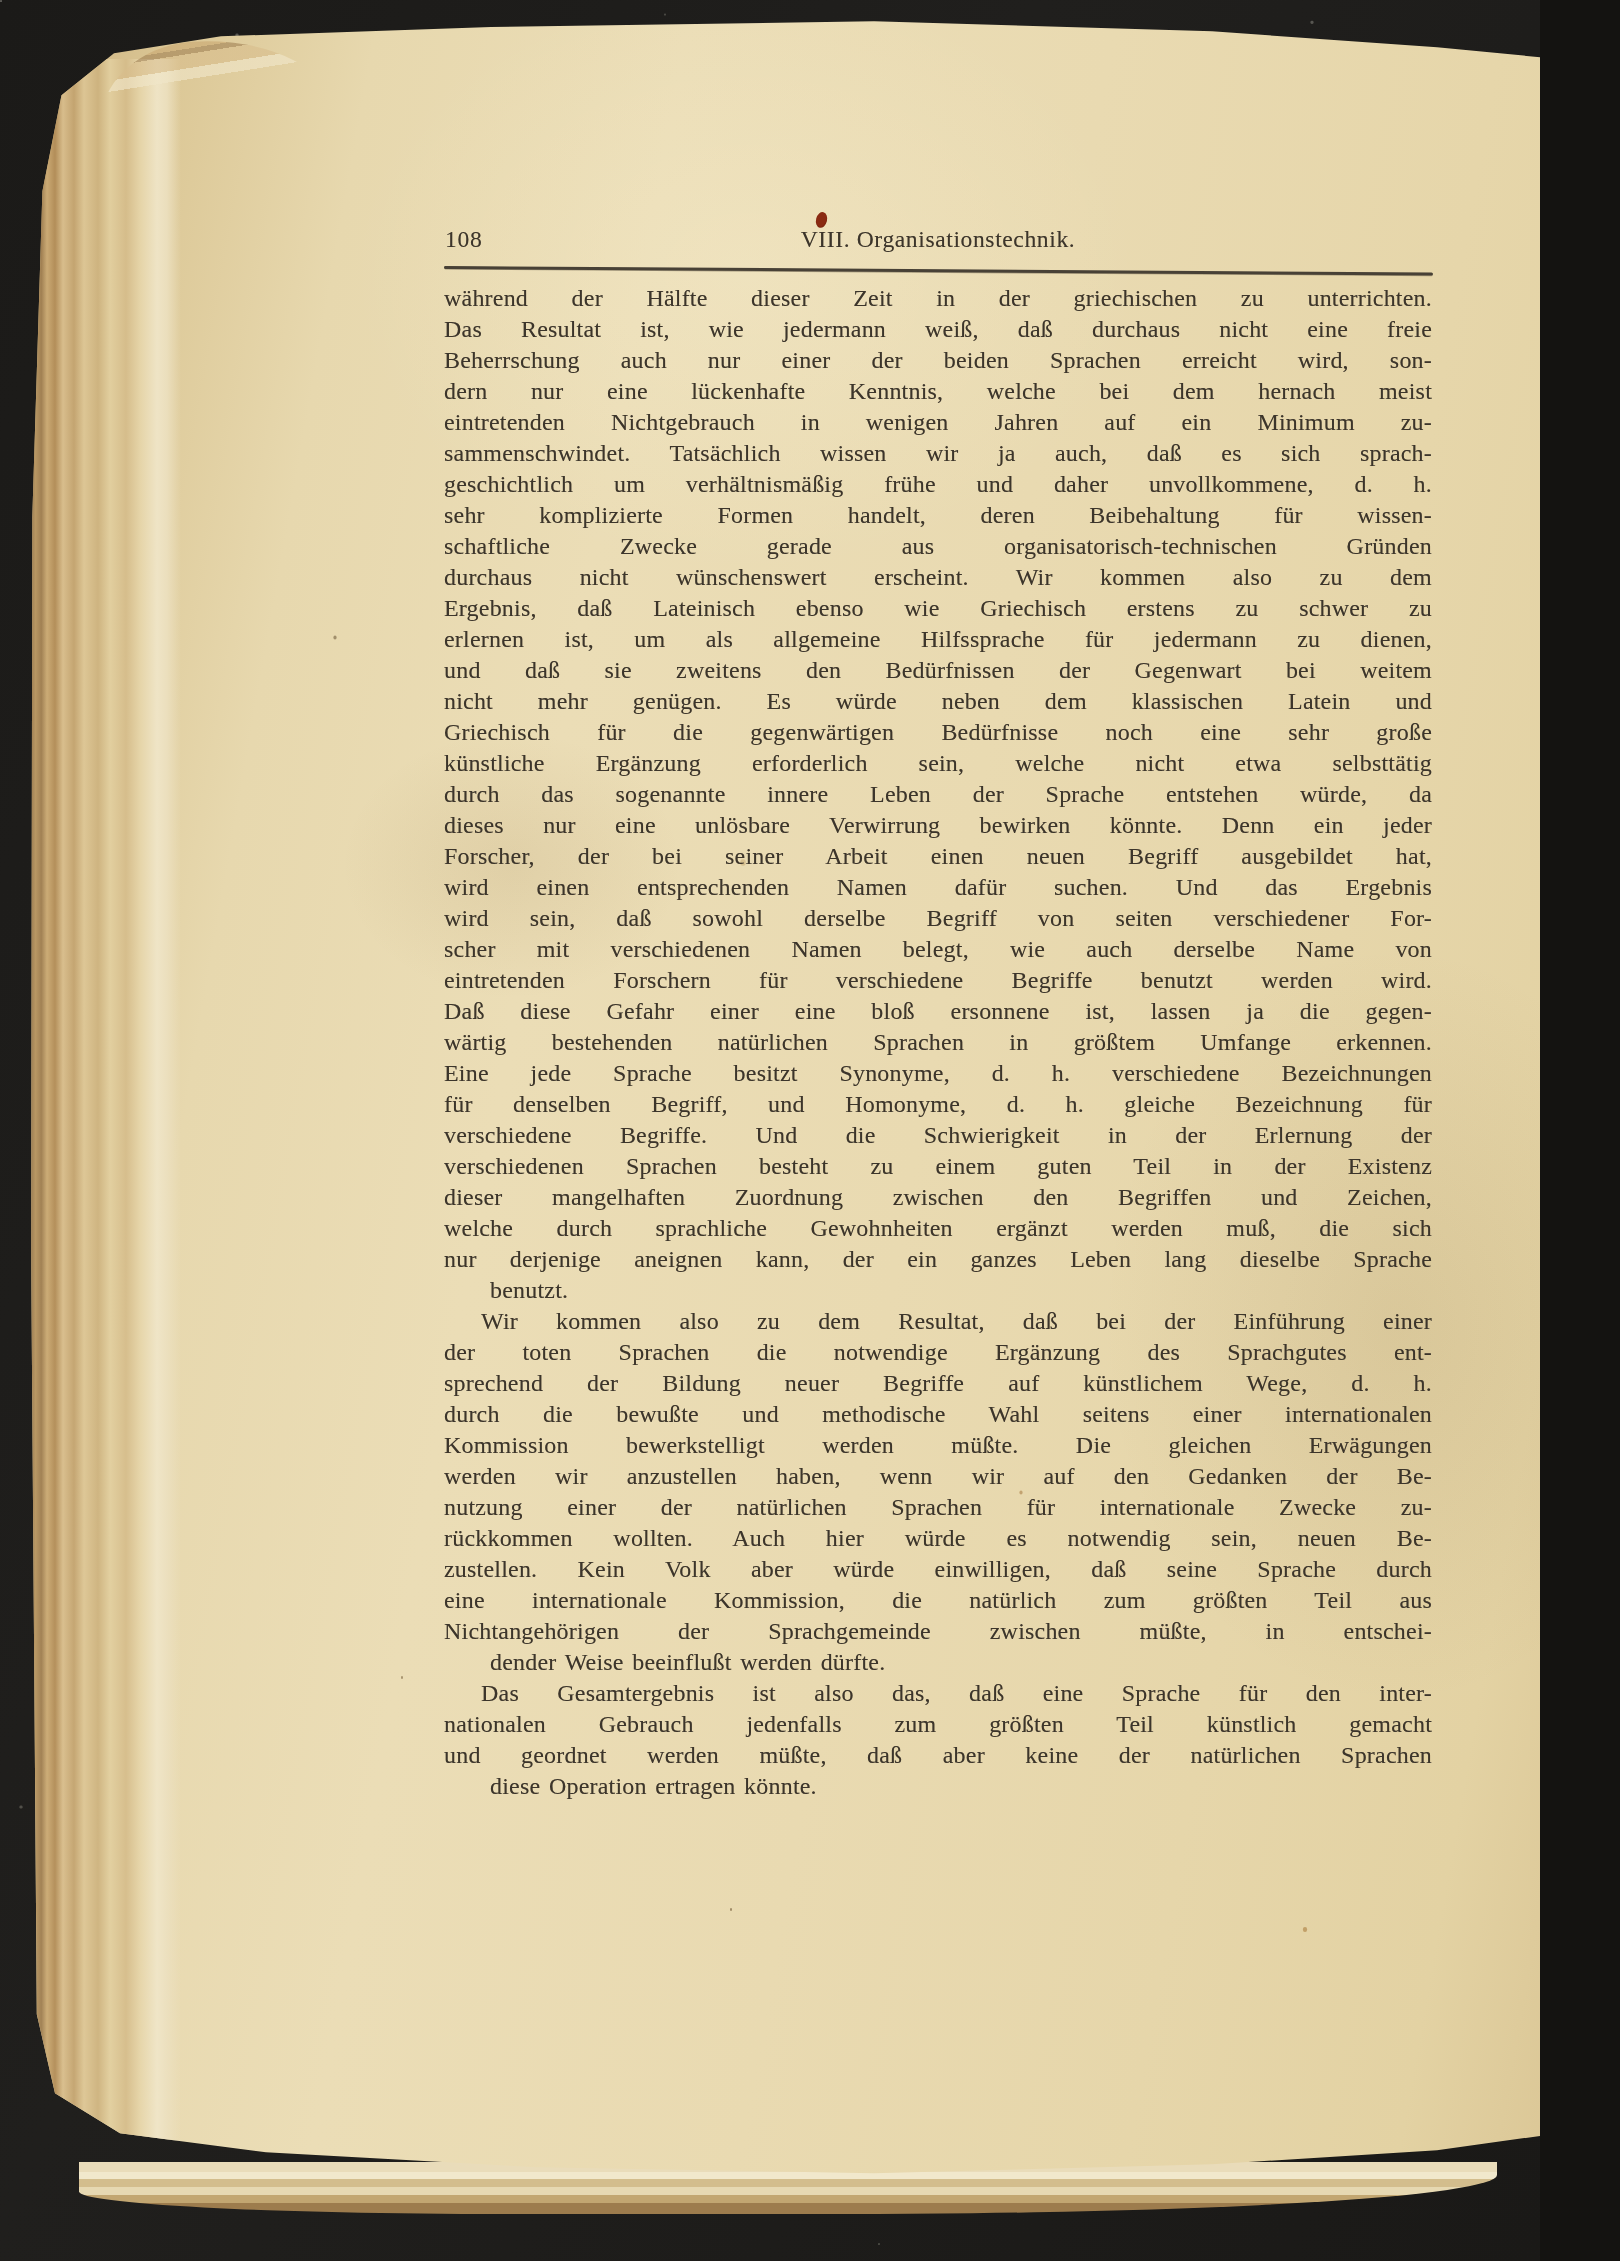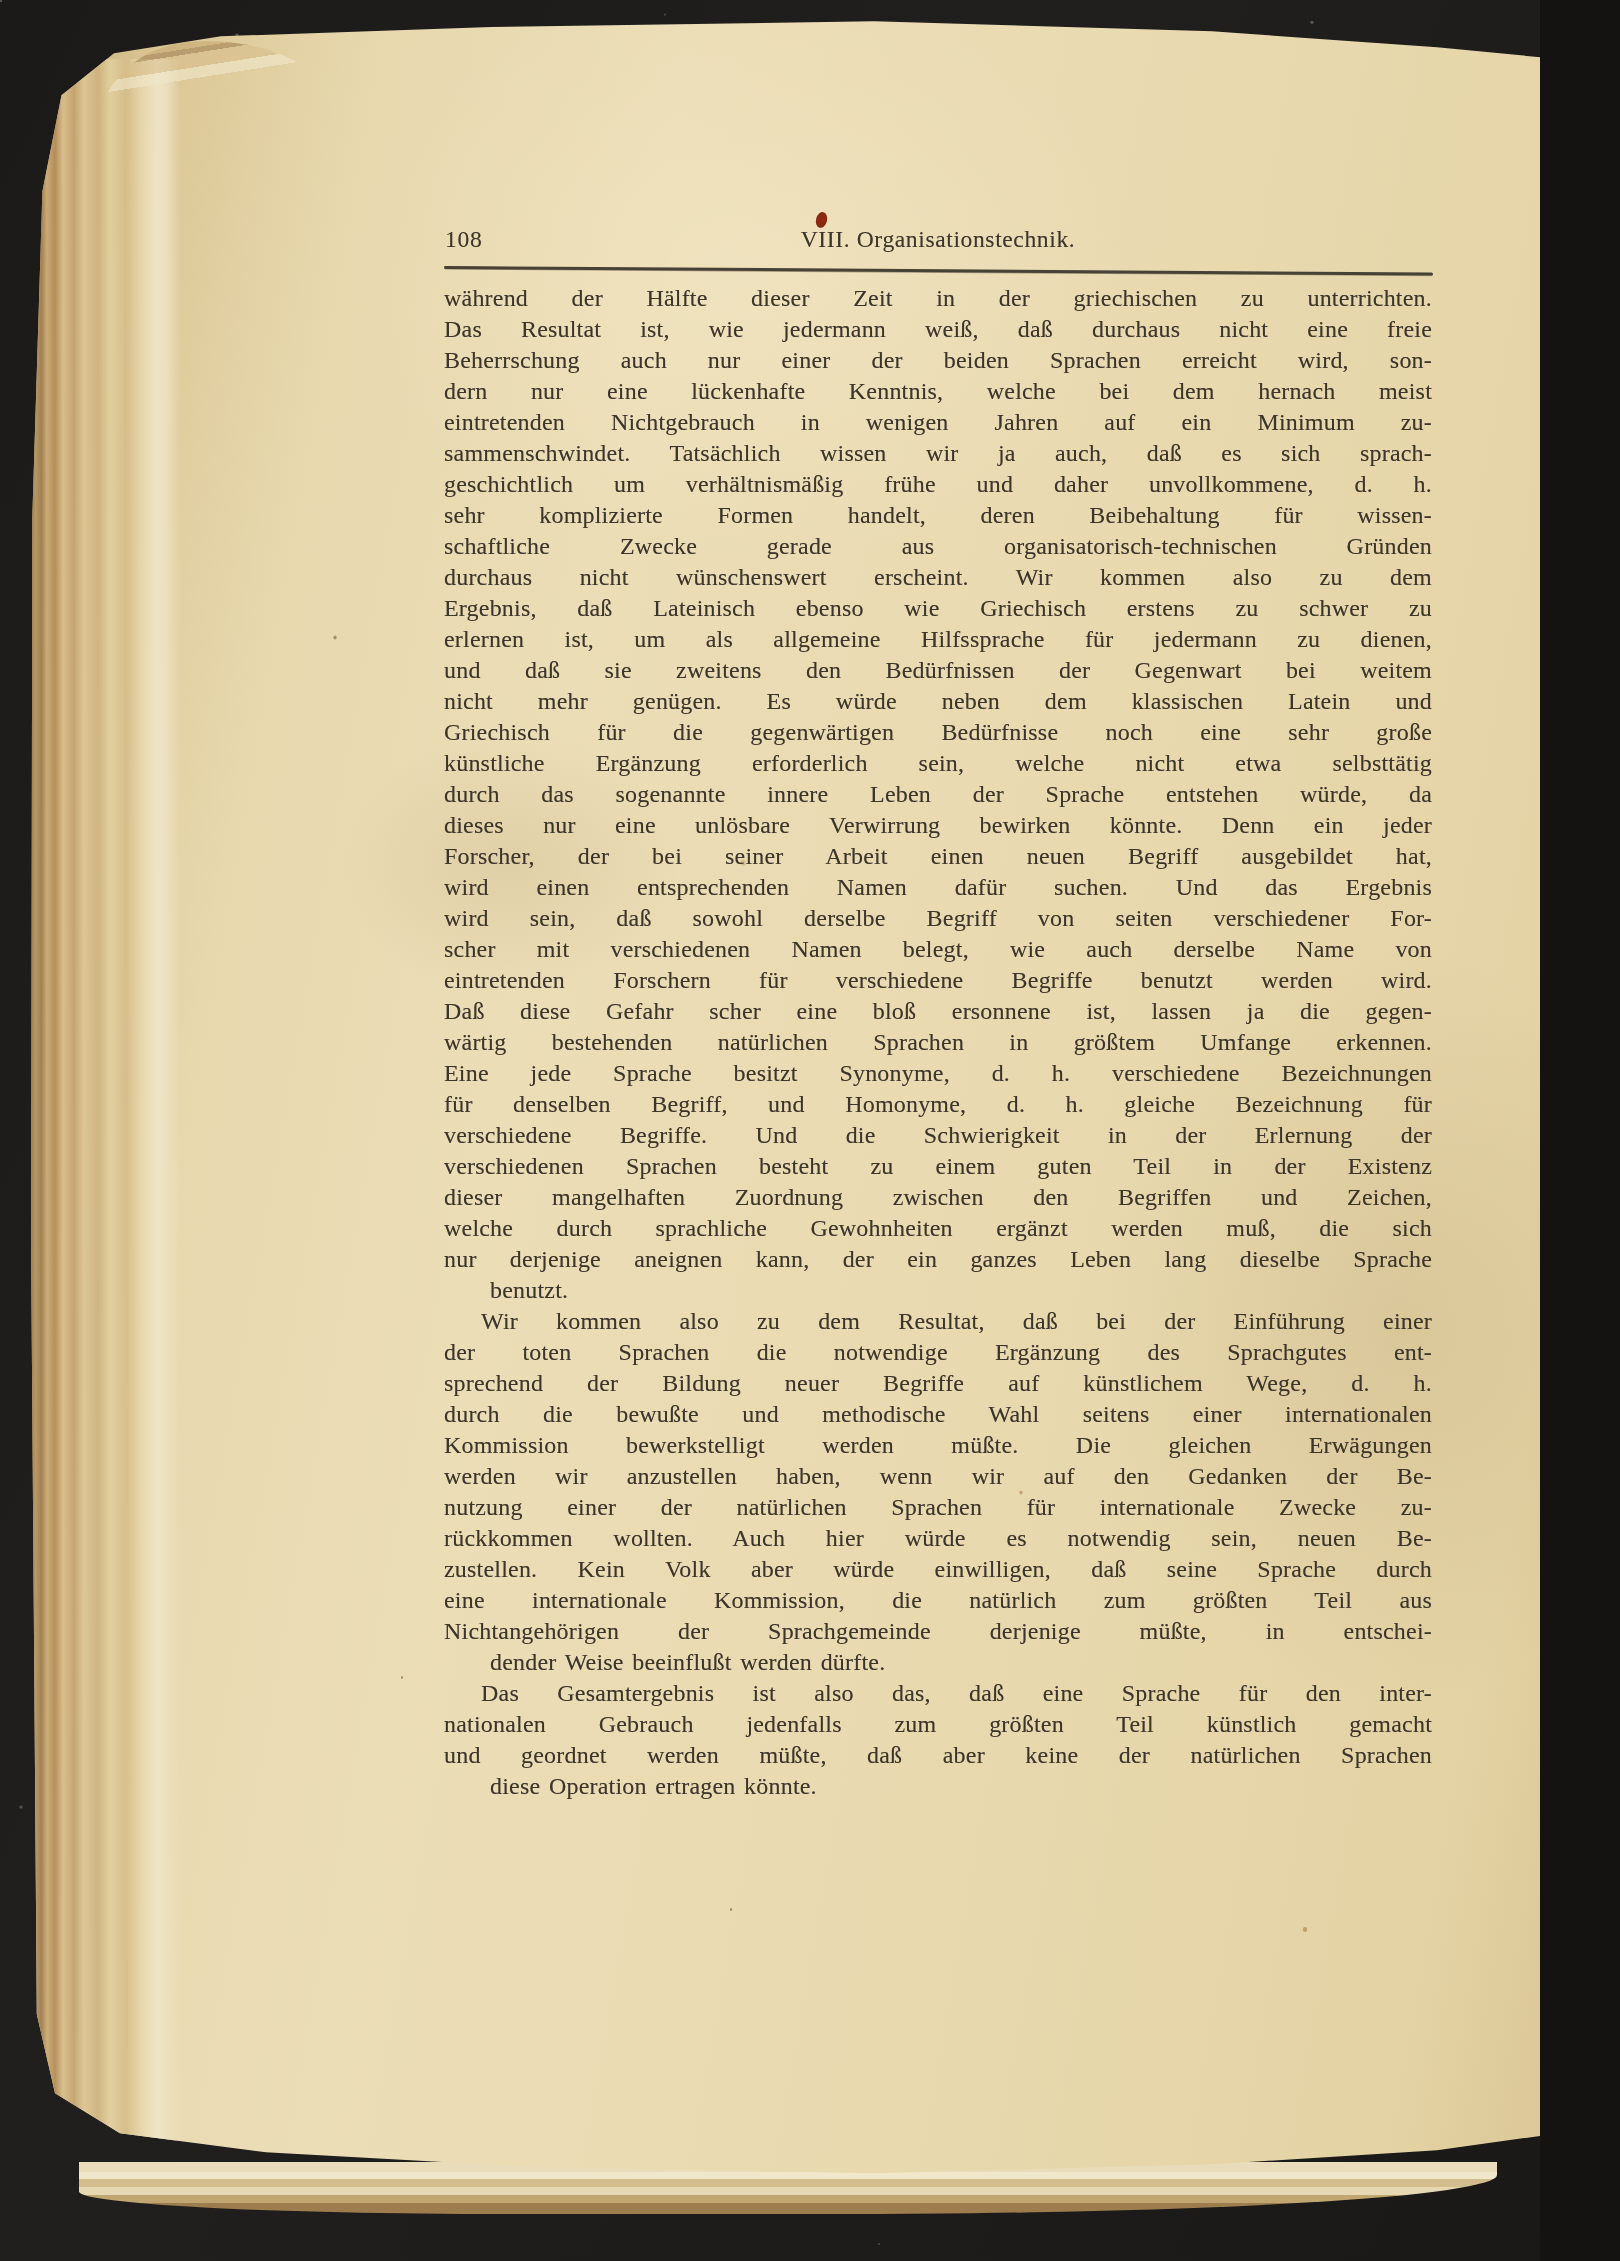--- a/index.html
+++ b/index.html
@@ -141,21 +141,21 @@
           <div class="line">nicht mehr genügen. Es würde neben dem klassischen Latein und</div>
           <div class="line">Griechisch für die gegenwärtigen Bedürfnisse noch eine sehr große</div>
           <div class="line">künstliche Ergänzung erforderlich sein, welche nicht etwa selbsttätig</div>
           <div class="line">durch das sogenannte innere Leben der Sprache entstehen würde, da</div>
           <div class="line">dieses nur eine unlösbare Verwirrung bewirken könnte. Denn ein jeder</div>
           <div class="line">Forscher, der bei seiner Arbeit einen neuen Begriff ausgebildet hat,</div>
           <div class="line">wird einen entsprechenden Namen dafür suchen. Und das Ergebnis</div>
           <div class="line">wird sein, daß sowohl derselbe Begriff von seiten verschiedener For-</div>
           <div class="line">scher mit verschiedenen Namen belegt, wie auch derselbe Name von</div>
           <div class="line">eintretenden Forschern für verschiedene Begriffe benutzt werden wird.</div>
-          <div class="line">Daß diese Gefahr scher eine bloß ersonnene ist, lassen ja die gegen-</div>
+          <div class="line">Daß diese Gefahr einer eine bloß ersonnene ist, lassen ja die gegen-</div>
           <div class="line">wärtig bestehenden natürlichen Sprachen in größtem Umfange erkennen.</div>
           <div class="line">Eine jede Sprache besitzt Synonyme, d. h. verschiedene Bezeichnungen</div>
           <div class="line">für denselben Begriff, und Homonyme, d. h. gleiche Bezeichnung für</div>
           <div class="line">verschiedene Begriffe. Und die Schwierigkeit in der Erlernung der</div>
           <div class="line">verschiedenen Sprachen besteht zu einem guten Teil in der Existenz</div>
           <div class="line">dieser mangelhaften Zuordnung zwischen den Begriffen und Zeichen,</div>
           <div class="line">welche durch sprachliche Gewohnheiten ergänzt werden muß, die sich</div>
           <div class="line">nur derjenige aneignen kann, der ein ganzes Leben lang dieselbe Sprache</div>
           <div class="line last">benutzt.</div>
         </div>
@@ -163,21 +163,21 @@
           <div class="line first">Wir kommen also zu dem Resultat, daß bei der Einführung einer</div>
           <div class="line">der toten Sprachen die notwendige Ergänzung des Sprachgutes ent-</div>
           <div class="line">sprechend der Bildung neuer Begriffe auf künstlichem Wege, d. h.</div>
           <div class="line">durch die bewußte und methodische Wahl seitens einer internationalen</div>
           <div class="line">Kommission bewerkstelligt werden müßte. Die gleichen Erwägungen</div>
           <div class="line">werden wir anzustellen haben, wenn wir auf den Gedanken der Be-</div>
           <div class="line">nutzung einer der natürlichen Sprachen für internationale Zwecke zu-</div>
           <div class="line">rückkommen wollten. Auch hier würde es notwendig sein, neuen Be-</div>
           <div class="line">zustellen. Kein Volk aber würde einwilligen, daß seine Sprache durch</div>
           <div class="line">eine internationale Kommission, die natürlich zum größten Teil aus</div>
-          <div class="line">Nichtangehörigen der Sprachgemeinde derjenige müßte, in entschei-</div>
+          <div class="line">Nichtangehörigen der Sprachgemeinde zwischen müßte, in entschei-</div>
           <div class="line last">dender Weise beeinflußt werden dürfte.</div>
         </div>
         <div class="para">
           <div class="line first">Das Gesamtergebnis ist also das, daß eine Sprache für den inter-</div>
           <div class="line">nationalen Gebrauch jedenfalls zum größten Teil künstlich gemacht</div>
           <div class="line">und geordnet werden müßte, daß aber keine der natürlichen Sprachen</div>
           <div class="line last">diese Operation ertragen könnte.</div>
         </div>
       </div>
   </div>

